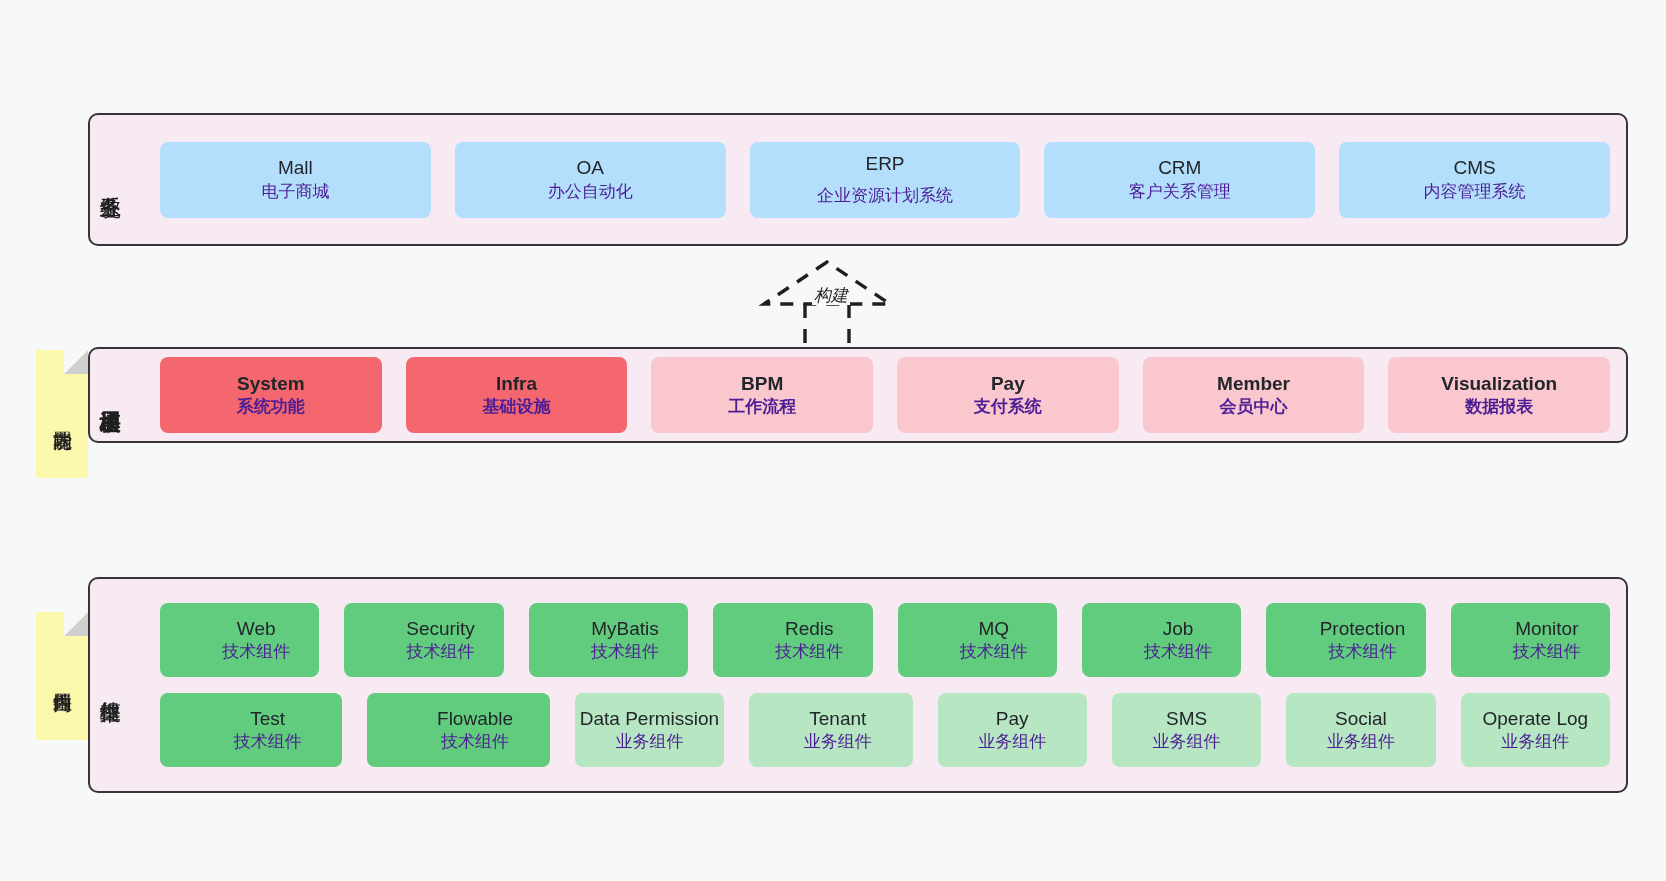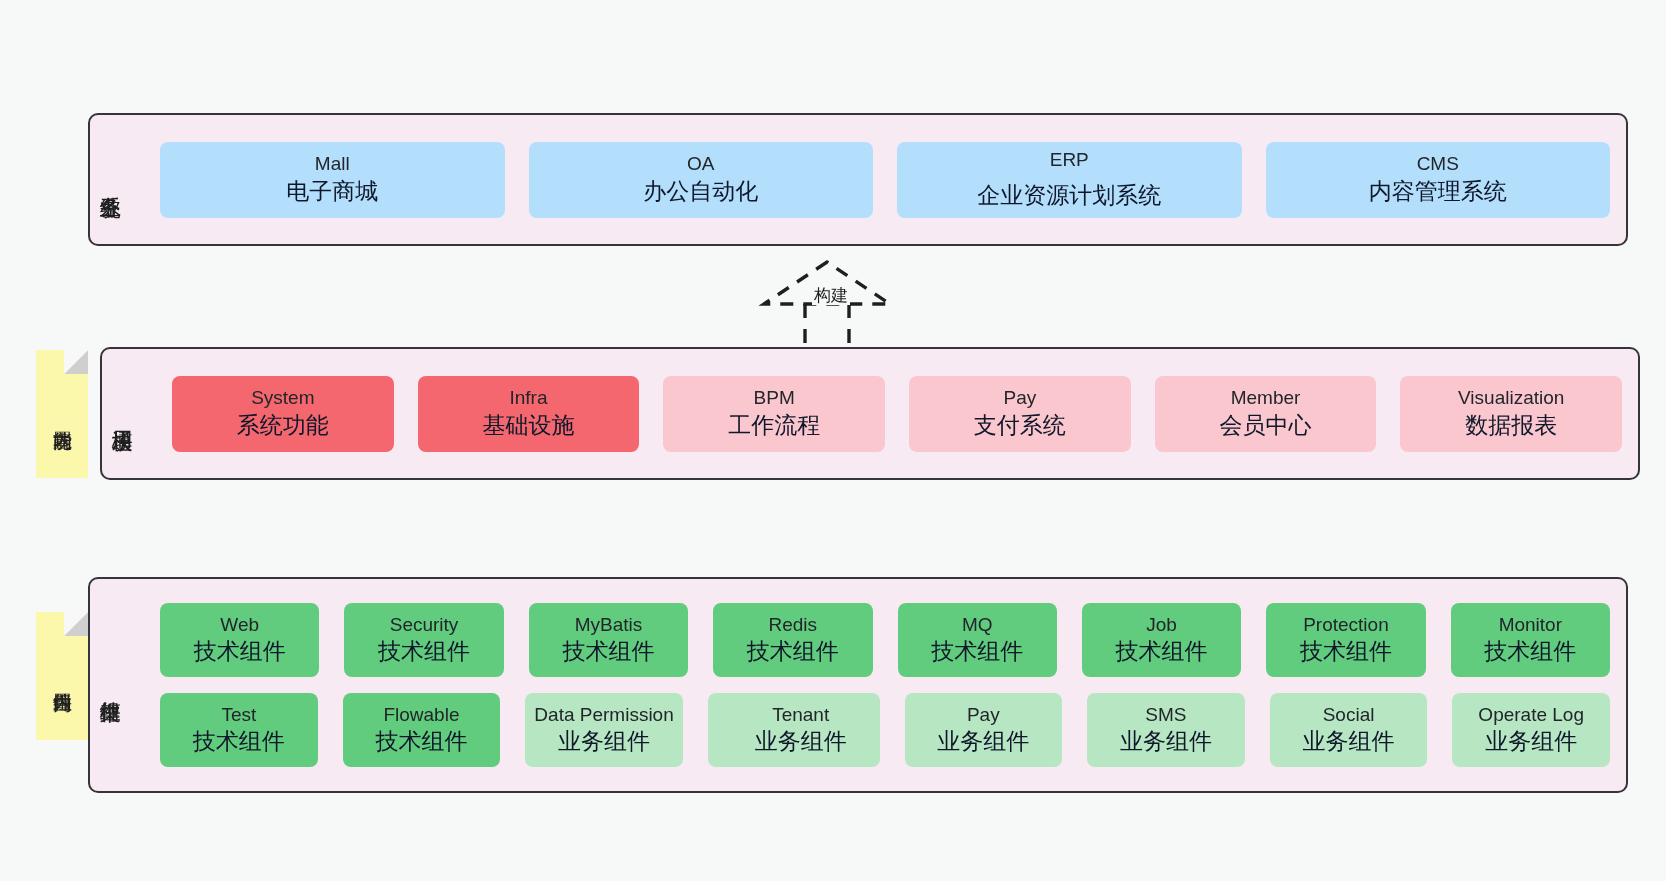--- a/index.html
+++ b/index.html
@@ -80,30 +80,30 @@
     text-align: center;
     box-sizing: border-box;
     padding: 6px 4px;
   }
   .card .c-en {
     font-size: 19px;
     line-height: 1.3;
     color: #22262a;
   }
   .card .c-cn {
-    font-size: 23px;
+    font-size: 17px;
     line-height: 1.3;
-    color: #0f172a;
+    color: #4c1d95;
   }
 
   
   .c-blue       { background: #b3dffc; }
   .c-red        { background: #f4676f; }
   .c-pink       { background: #fbc7ce; }
-  .c-green      { background: #61cc7e; }
+  .c-green      { background: #61cc7e; padding-left: 37px; }
   .c-greenlight { background: #b7e6c3; }
 
   
   .sticky {
     position: absolute;
     width: 52px;
     background: #fbf8ab;
     box-sizing: border-box;
     display: flex;
     align-items: center;
@@ -168,42 +168,46 @@
           </div>
           <div class="card c-blue" style="min-height: 76px;">
             <div class="c-en">OA</div>
             <div class="c-cn">办公自动化</div>
           </div>
           <div class="card c-blue" style="min-height: 76px; gap: 8px;">
             <div class="c-en">ERP</div>
             <div class="c-cn">企业资源计划系统</div>
           </div>
           <div class="card c-blue" style="min-height: 76px;">
+            <div class="c-en">CRM</div>
+            <div class="c-cn">客户关系管理</div>
+          </div>
+          <div class="card c-blue" style="min-height: 76px;">
             <div class="c-en">CMS</div>
             <div class="c-cn">内容管理系统</div>
           </div>
         </div>
     </div>
   </div>
 
   <div class="connector" style="left:752px; top:256px; width:170px; height:94px;">
     <svg width="170" height="94" viewBox="0 0 170 94" aria-hidden="true">
 
       <path d="M 75 6 L 12 48 L 138 48 Z" fill="none" stroke="#1f1f1f" stroke-width="3.4" stroke-dasharray="13 10" stroke-linejoin="miter"></path>
 
       <path d="M 53 48 L 53 92 M 97 48 L 97 92" fill="none" stroke="#1f1f1f" stroke-width="3.4" stroke-dasharray="14 11"></path>
     </svg>
-    <span class="conn-label" style="left:60px; top:30px;">构建</span>
+    <span class="conn-label" style="left:60px; top:30px;font-style:italic;">构建</span>
   </div>
 
   <div class="sticky" style="left:36px; top:350px; height:128px;">
     <span>内置功能</span>
   </div>
 
-  <div class="band" id="band-module" style="left:100px; top:347px; width:1540px; height:133px;">
+  <div class="band" id="band-module" style="left:88px; top:347px; width:1540px; height:96px;font-weight:bold;">
     <div class="band-title">通用模块</div>
     <div class="band-body">
       <div class="card-row" id="module-cards">
           <div class="card c-red" style="min-height: 76px;">
             <div class="c-en">System</div>
             <div class="c-cn">系统功能</div>
           </div>
           <div class="card c-red" style="min-height: 76px;">
             <div class="c-en">Infra</div>
             <div class="c-cn">基础设施</div>

